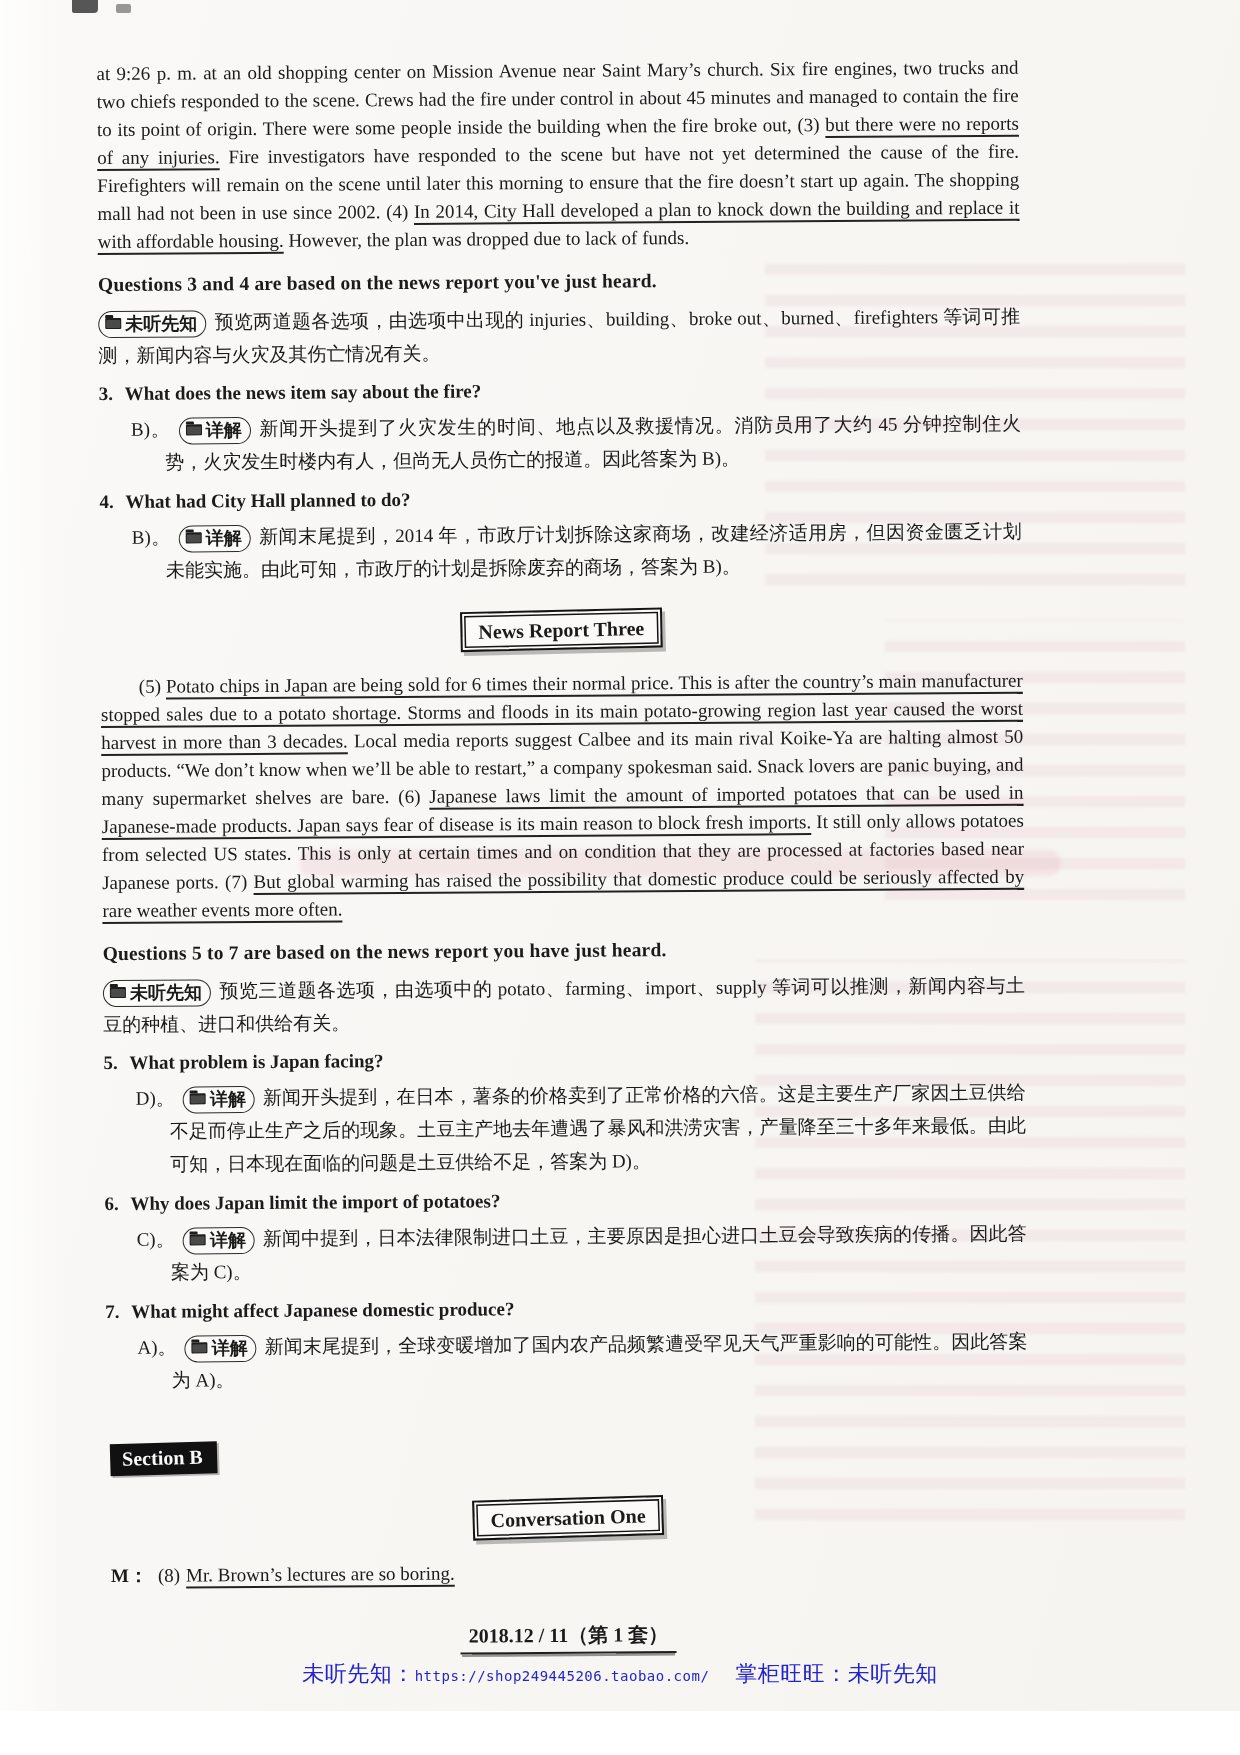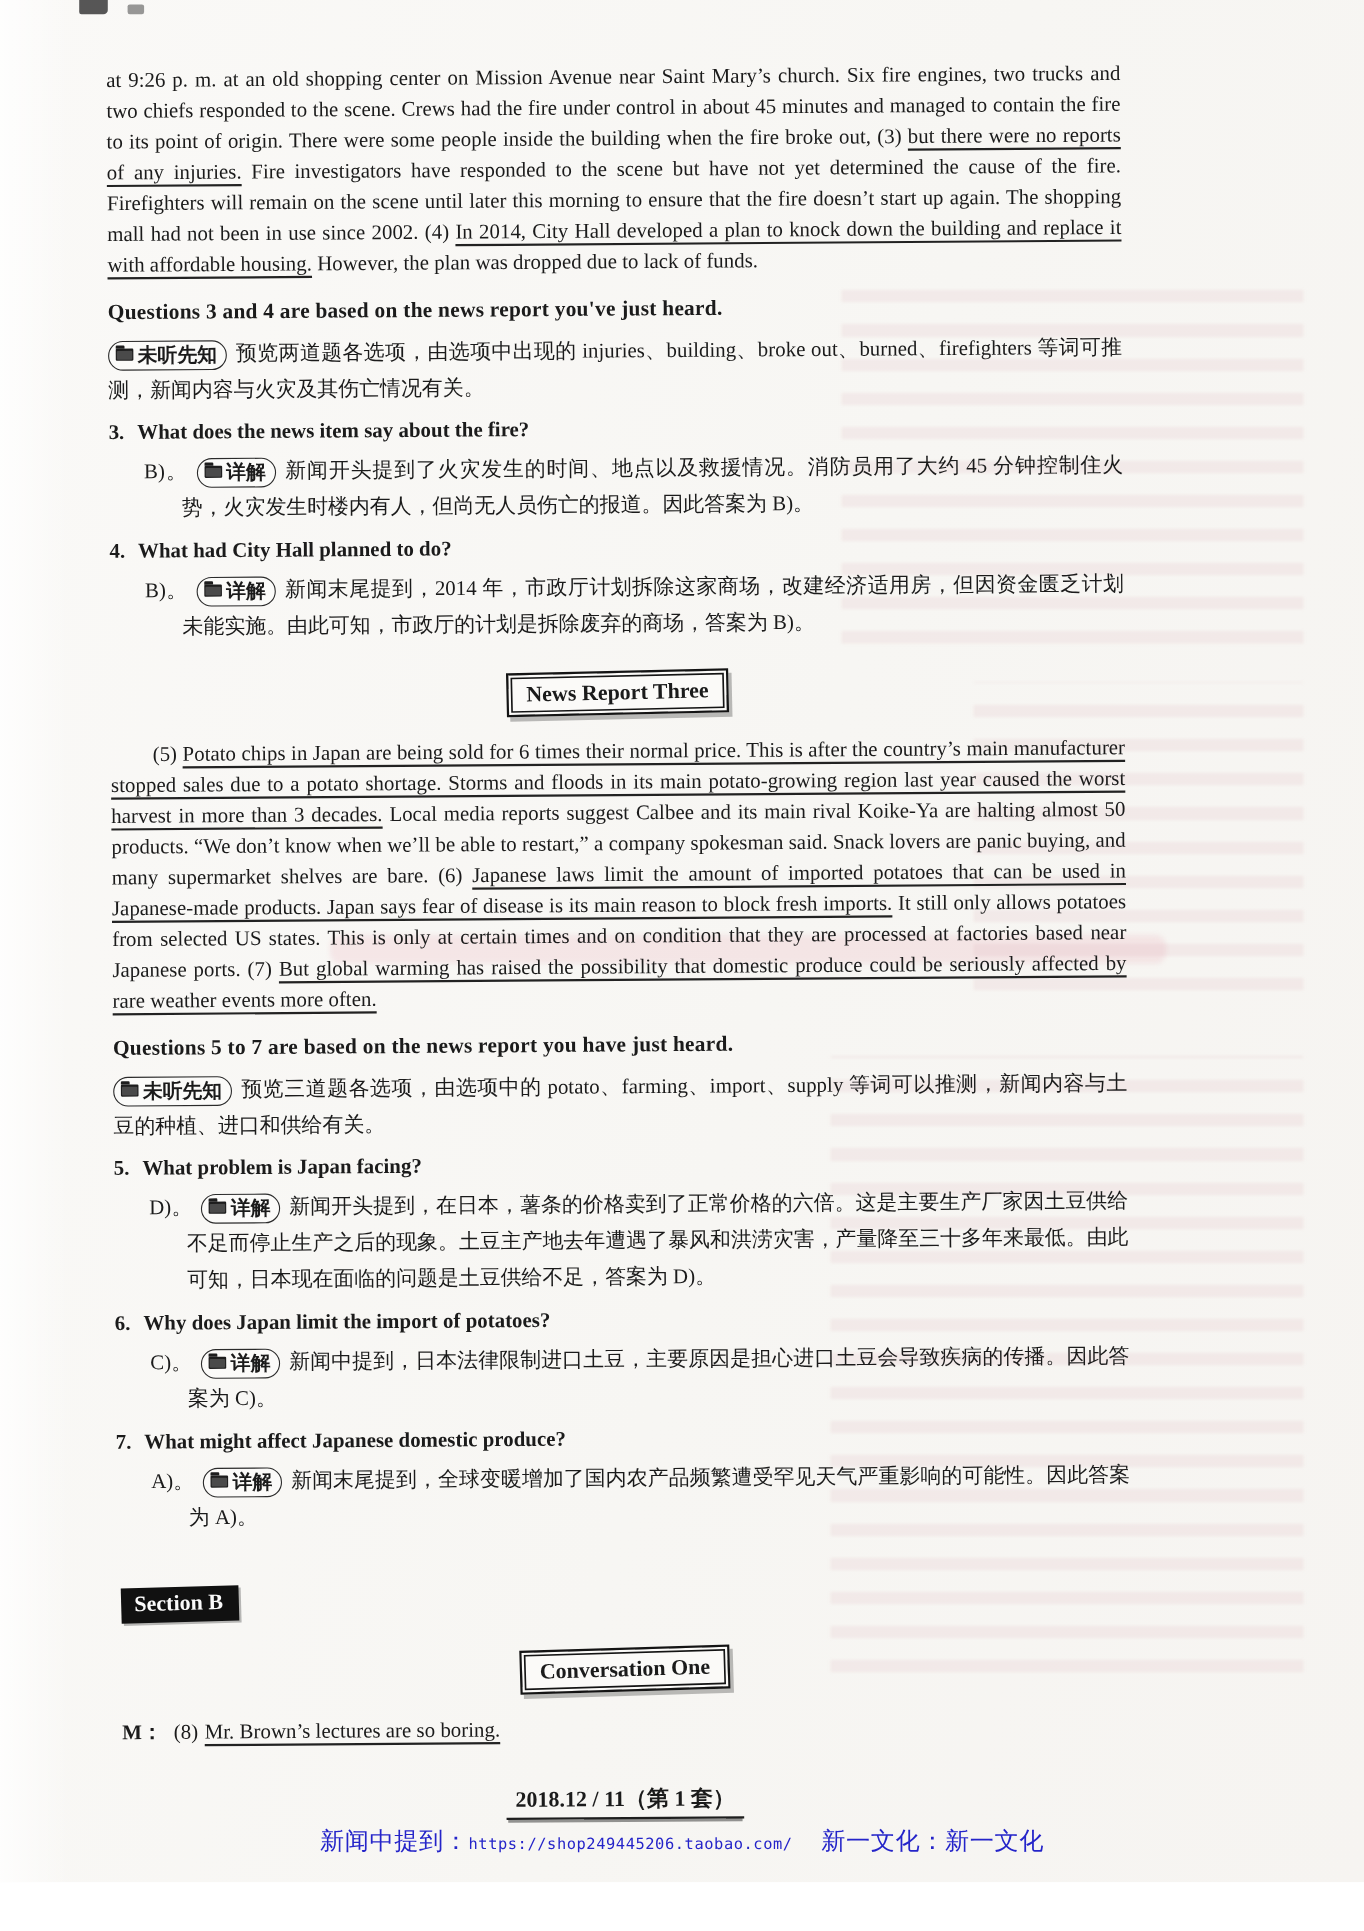--- a/index.html
+++ b/index.html
@@ -191,16 +191,16 @@
       </div>
 
       <div class="page-num-wrap">
         <span class="page-num">2018.12 / 11（第 1 套）</span>
       </div>
 
     </div>
   </div>
 
   <div class="shop-footer">
-    <span>新闻中提到：</span><span class="url">https://shop249445206.taobao.com/</span><span class="gap"></span><span>新一文化：新一文化</span>
+    <span>未听先知：</span><span class="url">https://shop249445206.taobao.com/</span><span class="gap"></span><span>掌柜旺旺：未听先知</span>
   </div>
 
 </div>
 
 </body></html>

